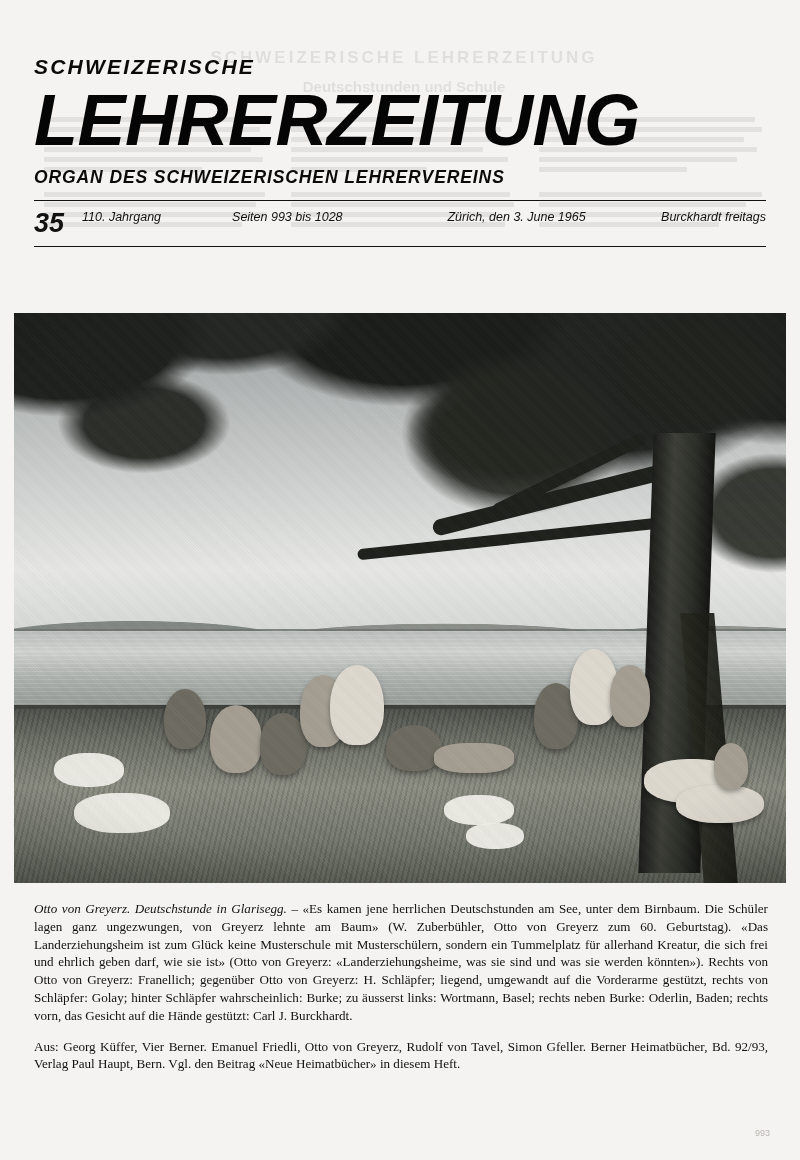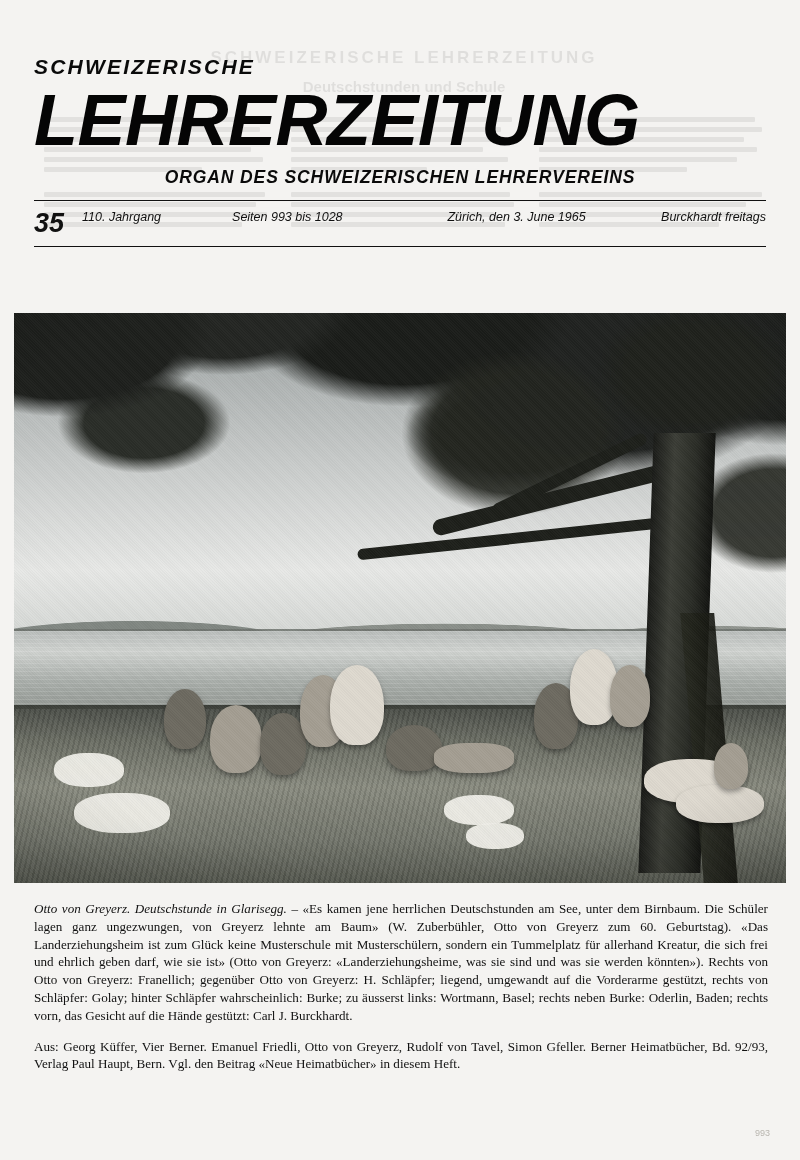--- a/index.html
+++ b/index.html
@@ -78,21 +78,21 @@
   .wordmark {
     font-weight: bold;
     font-size: 72px;
     line-height: 0.92;
     letter-spacing: -0.5px;
     margin-top: 8px;
     color: #050505;
     white-space: nowrap;
   }
   .organ {
-    text-align: center;
+    text-align: left;
     font-weight: bold;
     font-size: 17.5px;
     letter-spacing: 0.9px;
     margin-top: 14px;
     color: #0a0a0a;
   }
   .rule {
     border-top: 1.6px solid #111;
     margin-top: 12px;
   }

